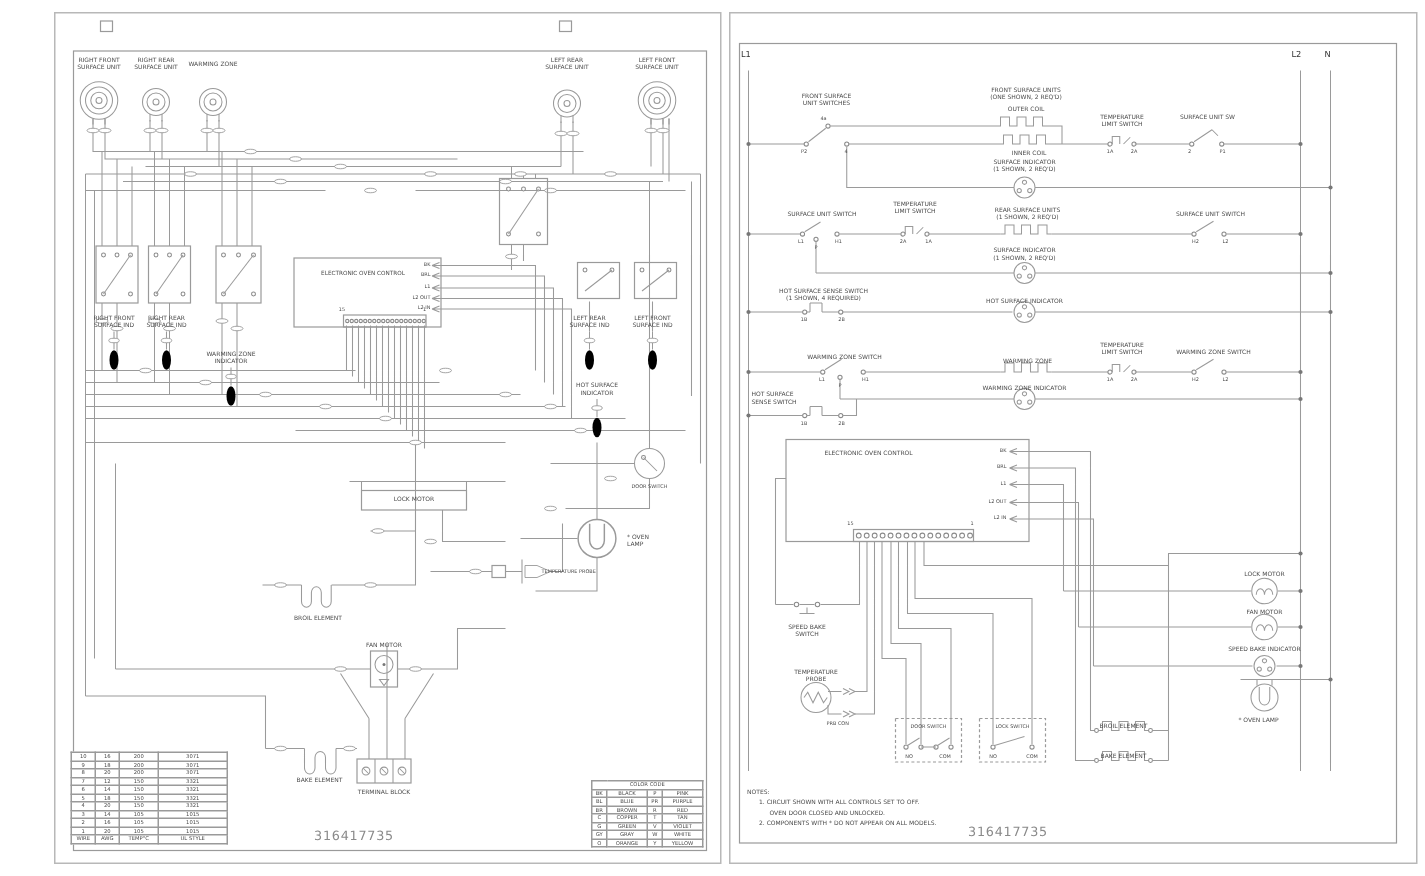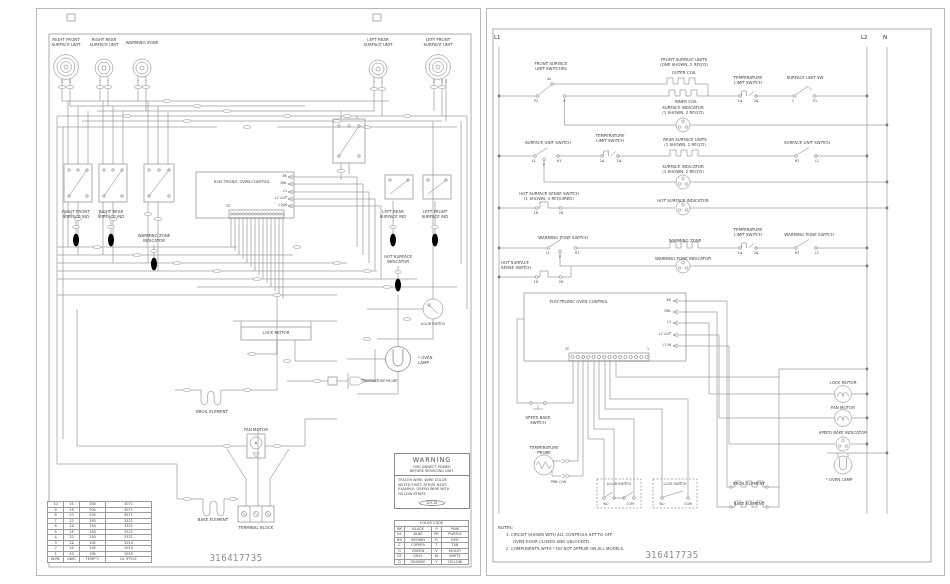--- a/index.html
+++ b/index.html
@@ -436,30 +436,20 @@
           </tr>
       <tr>
             <td>WIRE</td>
             <td>AWG</td>
             <td>TEMP°C</td>
             <td>UL STYLE</td>
           </tr>
     </tbody>
       </table>
 
-    <div class="warn" style="left:357px;top:444px;width:74px">
-      <div class="w-title">WARNING</div>
-      <div class="w-sub">DISCONNECT POWER
-BEFORE SERVICING UNIT.</div>
-      <div class="w-body">TRACER WIRE: WIRE COLOR
-NOTED FIRST, STRIPE NEXT.
-EXAMPLE: GREEN WIRE WITH
-YELLOW STRIPE.</div>
-      <div class="w-oval">G/Y-18</div>
-    </div>
 
     <table style="left:357px;top:511px;width:75px">
       <colgroup>
           <col style="width:10px">
           <col style="width:27px">
           <col style="width:10px">
           <col style="width:27px">
         </colgroup>
       <tbody>
           <tr>

